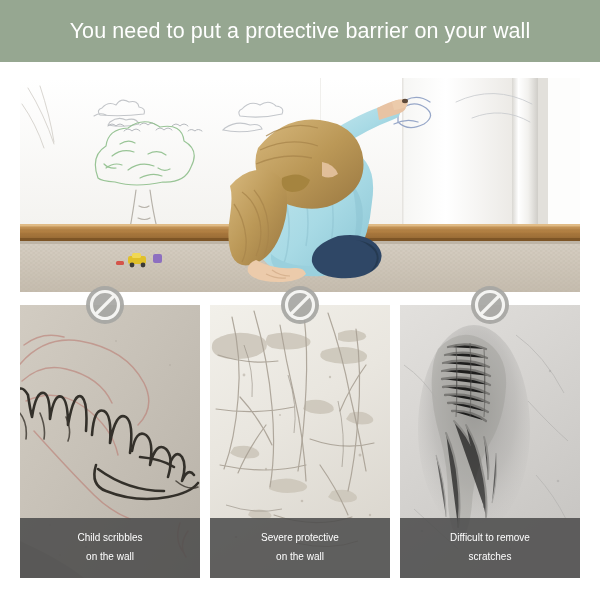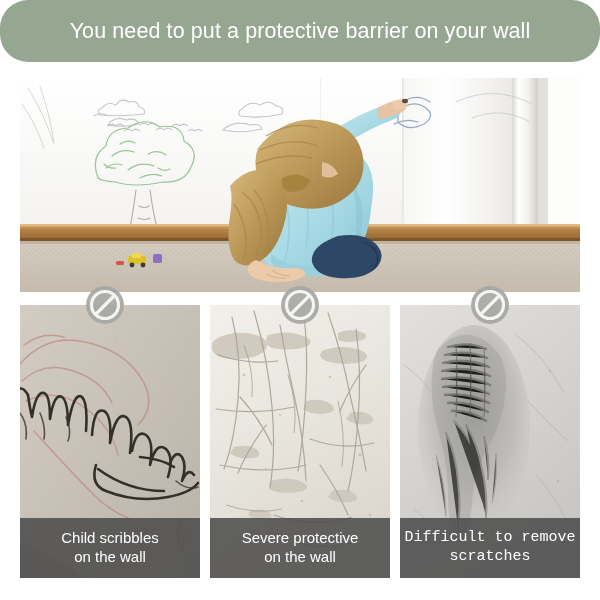--- a/index.html
+++ b/index.html
@@ -17,21 +17,20 @@
 
   
   .header-band {
     position: absolute;
     left: 0; top: 0;
     width: 600px; height: 62px;
     background: #96a791;
     display: flex;
     align-items: center;
     justify-content: center;
-    border-radius: 28px;
   }
   .header-title {
     color: #ffffff;
     font-size: 21.5px;
     letter-spacing: 0.1px;
     font-weight: 400;
     white-space: nowrap;
   }
 
   
@@ -52,40 +51,40 @@
   }
   .panel {
     position: absolute;
     top: 0;
     width: 180px;
     height: 273px;
     overflow: hidden;
   }
   .panel.p1 { left: 20px; }
   .panel.p2 { left: 210px; }
-  .panel.p3 { left: 400px; font-family: Liberation Mono, monospace; }
+  .panel.p3 { left: 400px; }
   .panel-svg { display:block; width:180px; height:273px; }
 
   
   .caption {
     position: absolute;
     left: 0; bottom: 0;
     width: 180px;
     height: 60px;
     background: rgba(74,74,74,0.86);
     display: flex;
     flex-direction: column;
     align-items: center;
     justify-content: center;
     box-sizing: border-box;
     padding-bottom: 2px;
   }
   .caption-line {
     color: #ffffff;
-    font-size: 15px;
+    font-size: 10px;
     line-height: 19px;
     white-space: nowrap;
     text-align: center;
   }
 
   
   .no-icon {
     position: absolute;
     width: 40px; height: 40px;
     top: 285px;

